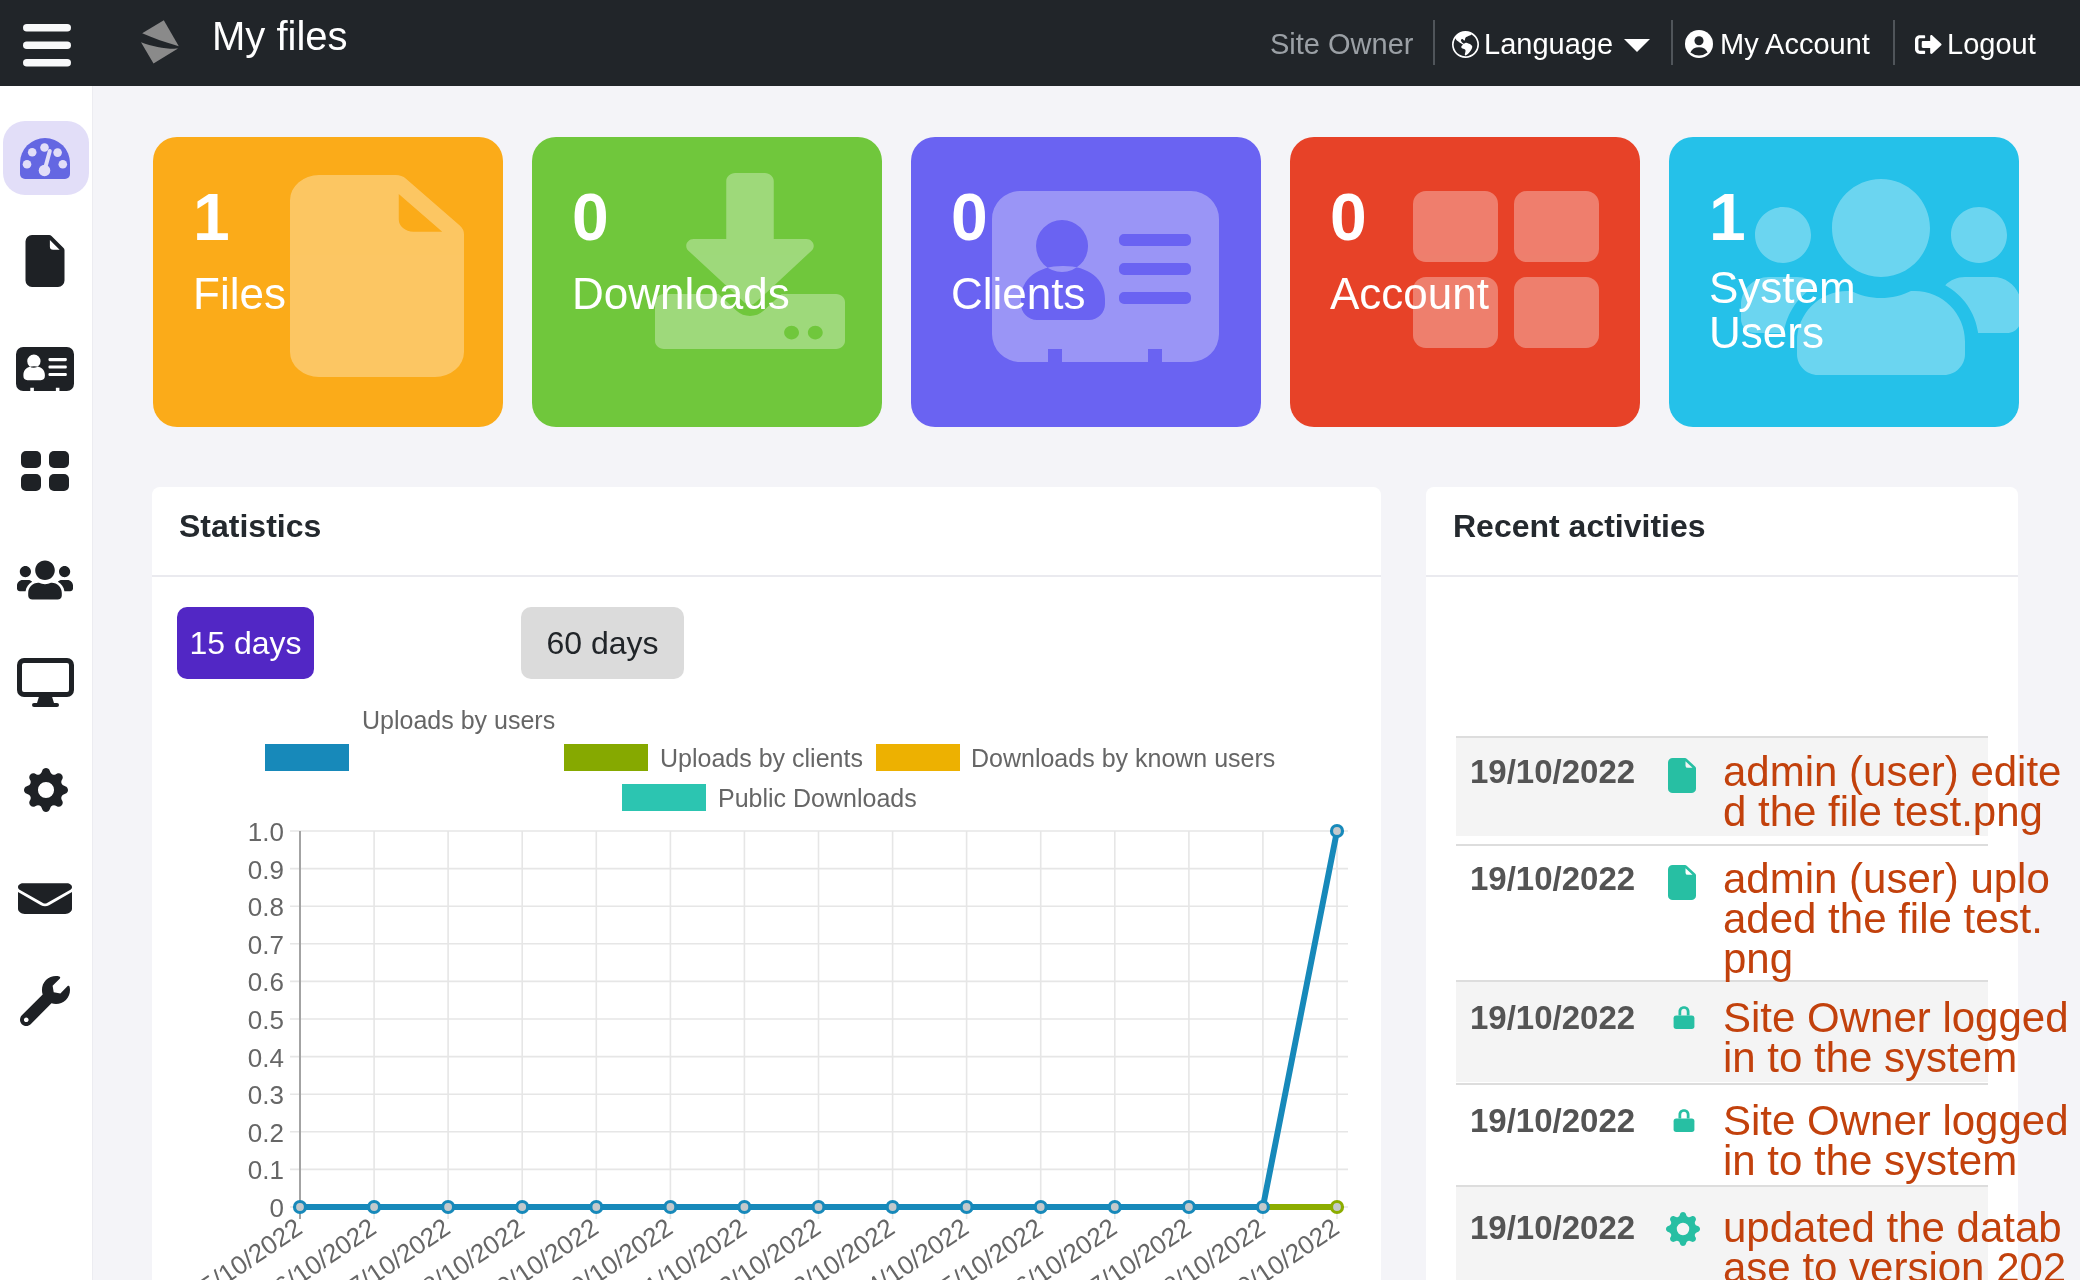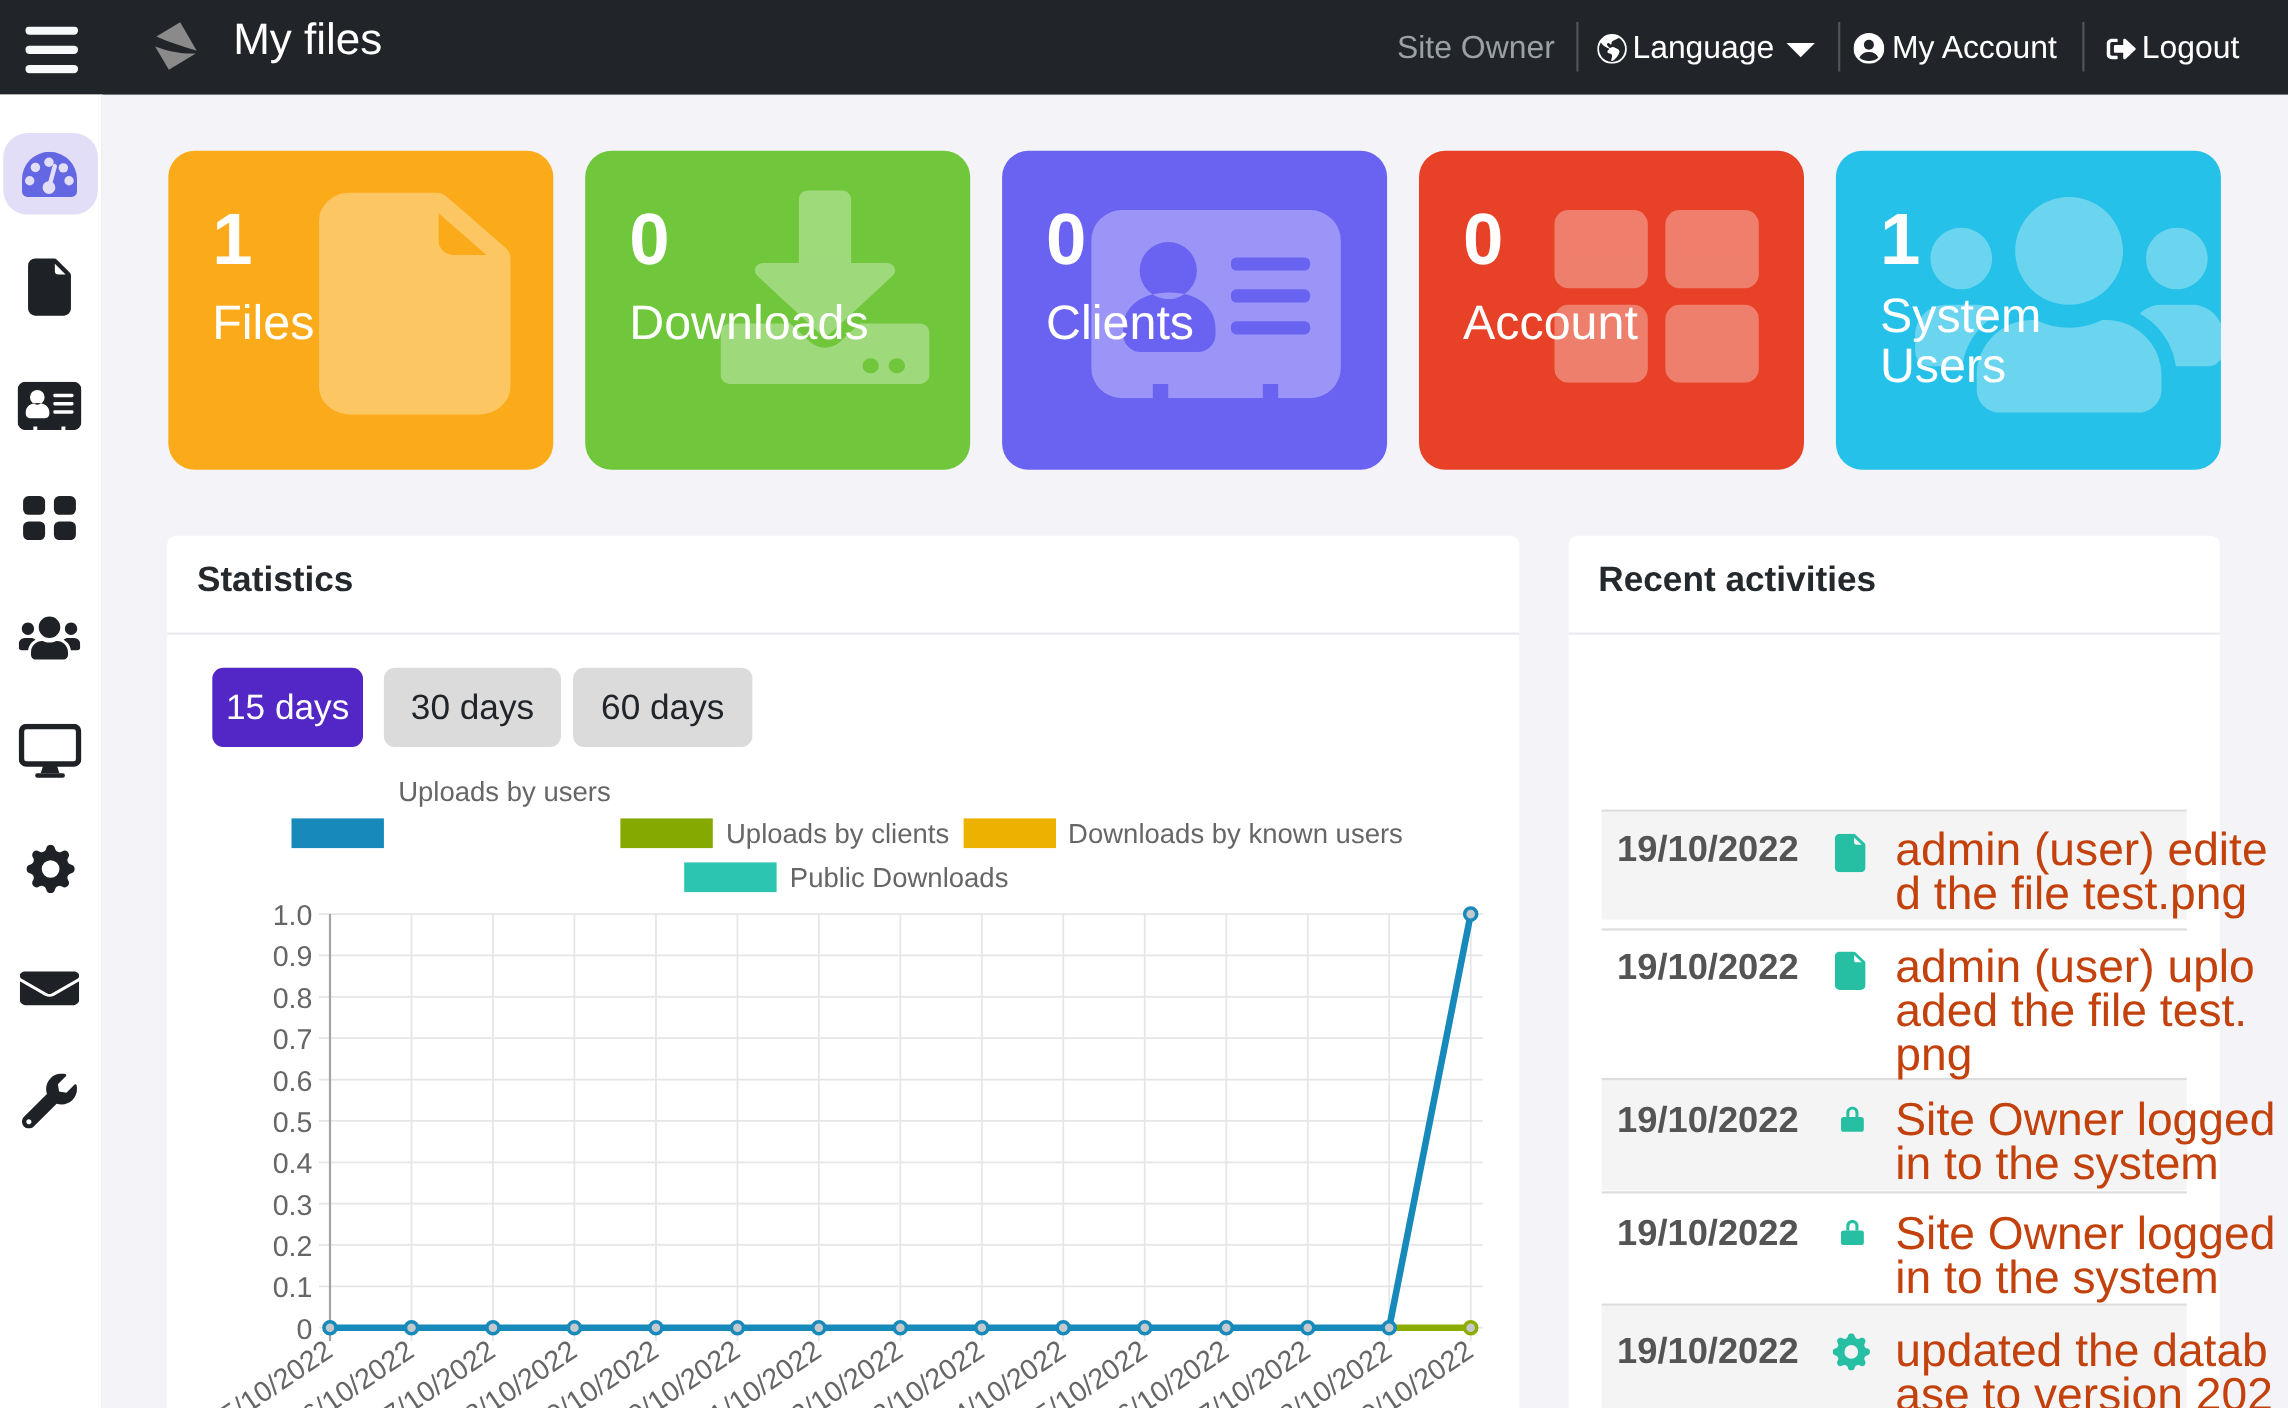--- a/index.html
+++ b/index.html
@@ -176,22 +176,21 @@
   <svg class="bgicon" style="left:72px;top:28px" width="280" height="224" viewBox="0 0 640 512" fill="#fff">
     <path d="M96 224c35.3 0 64-28.7 64-64s-28.7-64-64-64-64 28.7-64 64 28.7 64 64 64zm448 0c35.3 0 64-28.7 64-64s-28.7-64-64-64-64 28.7-64 64 28.7 64 64 64zm32 32h-64c-17.6 0-33.5 7.1-45.1 18.6 40.3 22.1 68.9 62 75.1 109.4h66c17.7 0 32-14.3 32-32v-32c0-35.3-28.7-64-64-64zm-256 0c61.9 0 112-50.1 112-112S381.9 32 320 32 208 82.1 208 144s50.1 112 112 112zm76.8 32h-8.3c-20.8 10-43.9 16-68.5 16s-47.6-6-68.5-16h-8.3C179.6 288 128 339.6 128 403.2V432c0 26.5 21.5 48 48 48h288c26.5 0 48-21.5 48-48v-28.8c0-63.6-51.6-115.2-115.2-115.2zm-223.7-13.4C161.5 263.1 145.6 256 128 256H64c-35.3 0-64 28.7-64 64v32c0 17.7 14.3 32 32 32h65.9c6.3-47.4 34.9-87.3 75.2-109.4z"></path>
   </svg>
   <div class="num">1</div>
   <div class="lbl" style="top:128px">System<br>Users</div>
 </div>
 
 <div class="panel" id="statpanel" style="left:152px;width:1229px;height:900px">
   <h2>Statistics</h2>
   <div class="phead"></div>
-  <div class="tab" style="left:41px;width:137px;background:#5227c5;color:#fff">15 days</div>
-  <div class="tab" style="left:197px;width:161px;background:#dbdbdb;color:#212529">30 days</div>
+  <div class="tab" style="left:25px;width:137px;background:#5227c5;color:#fff">15 days</div>
   <div class="tab" style="left:369px;width:163px;background:#dbdbdb;color:#212529">60 days</div>
 </div>
 
 <div class="legsw" style="left:265px;top:744px;background:#1789ba"></div>
 <div class="legtxt" style="left:362px;top:707px">Uploads by users</div>
 <div class="legsw" style="left:564px;top:744px;background:#86a900"></div>
 <div class="legtxt" style="left:660px;top:745px">Uploads by clients</div>
 <div class="legsw" style="left:876px;top:744px;background:#edb101"></div>
 <div class="legtxt" style="left:971px;top:745px">Downloads by known users</div>
 <div class="legsw" style="left:622px;top:784px;background:#2cc5b1"></div>

